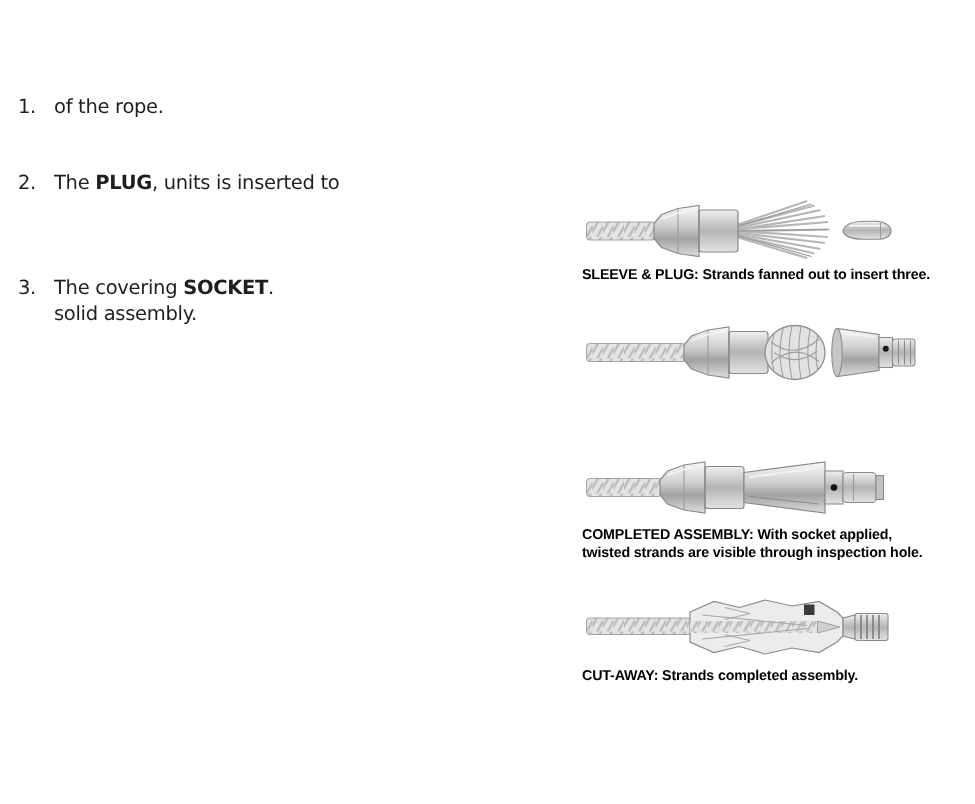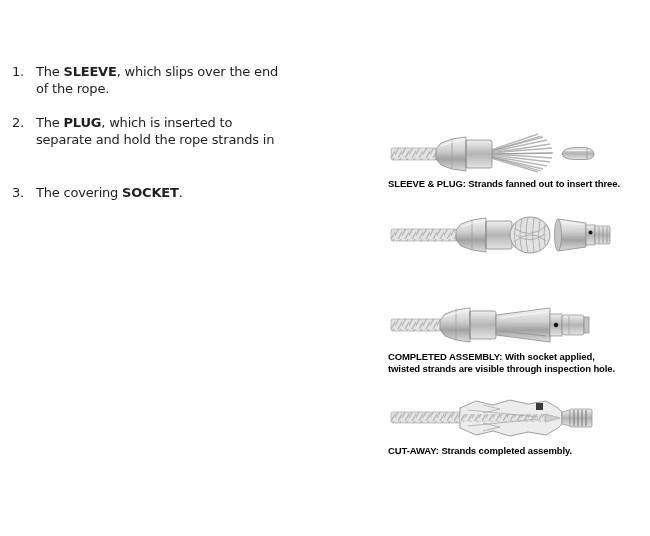--- a/index.html
+++ b/index.html
@@ -62,37 +62,36 @@
       <line x1="30" y1="4" x2="30" y2="32" stroke="#8a8a8a" stroke-width="0.7"></line>
     </g>
   </defs>
 </svg>
 
 <div class="page">
 
   <div class="step step1">
     <span class="num">1.</span>
     <div class="step-text">
-      <div class="tline"><span>The </span><b>SLEEVE</b><span>, which slips over the end</span></div>
       <div class="tline"><span>of the rope.</span></div>
     </div>
   </div>
 
   <div class="step step2">
     <span class="num">2.</span>
     <div class="step-text">
-      <div class="tline"><span>The </span><b>PLUG</b><span>, which is inserted to</span></div>
-      <div class="tline"><span>separate and hold the rope strands in</span></div>
+      <div class="tline"><span>The </span><b>PLUG</b><span>, units is inserted to</span></div>
     </div>
   </div>
 
   <div class="step step3">
     <span class="num">3.</span>
     <div class="step-text">
       <div class="tline"><span>The covering </span><b>SOCKET</b><span>.</span></div>
+      <div class="tline"><span>solid assembly.</span></div>
     </div>
   </div>
 
 
   <figure class="fig fig2">
     <svg width="210" height="46" viewBox="0 0 210 46">
       <rect x="3" y="18" width="46" height="12" rx="2" fill="url(#ropepat)" stroke="#9a9a9a" stroke-width="0.6"></rect>
       <g stroke="#b3b3b3" stroke-width="1.5" opacity="0.95">
         <line x1="103" y1="20" x2="150" y2="4"></line>
         <line x1="103" y1="21" x2="155" y2="7"></line>

